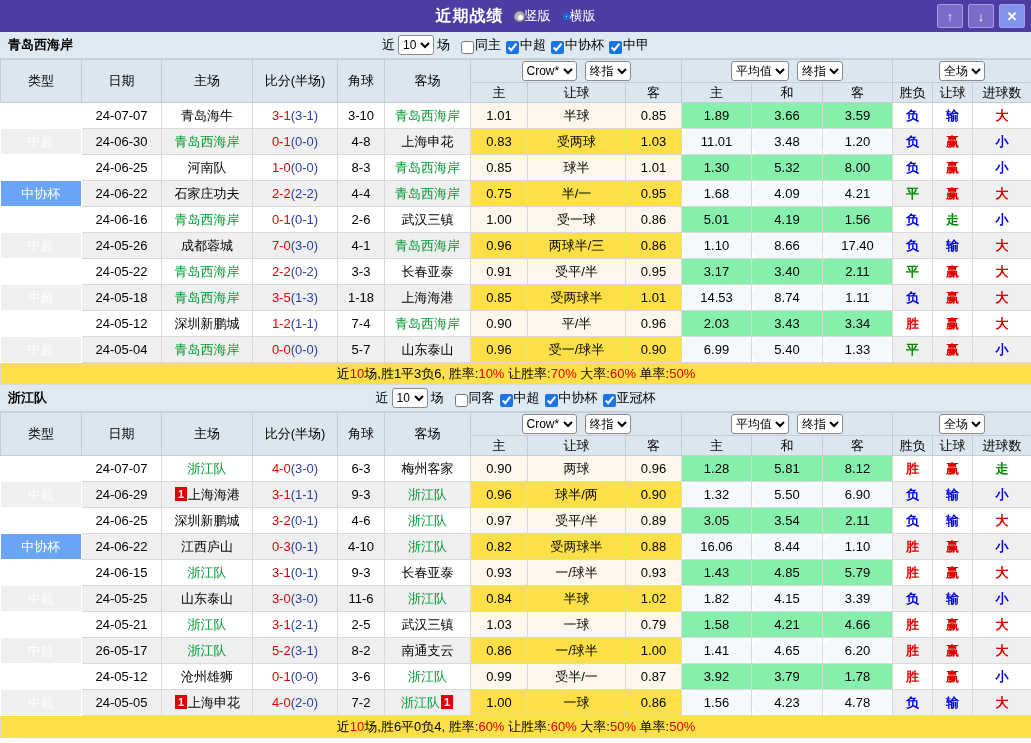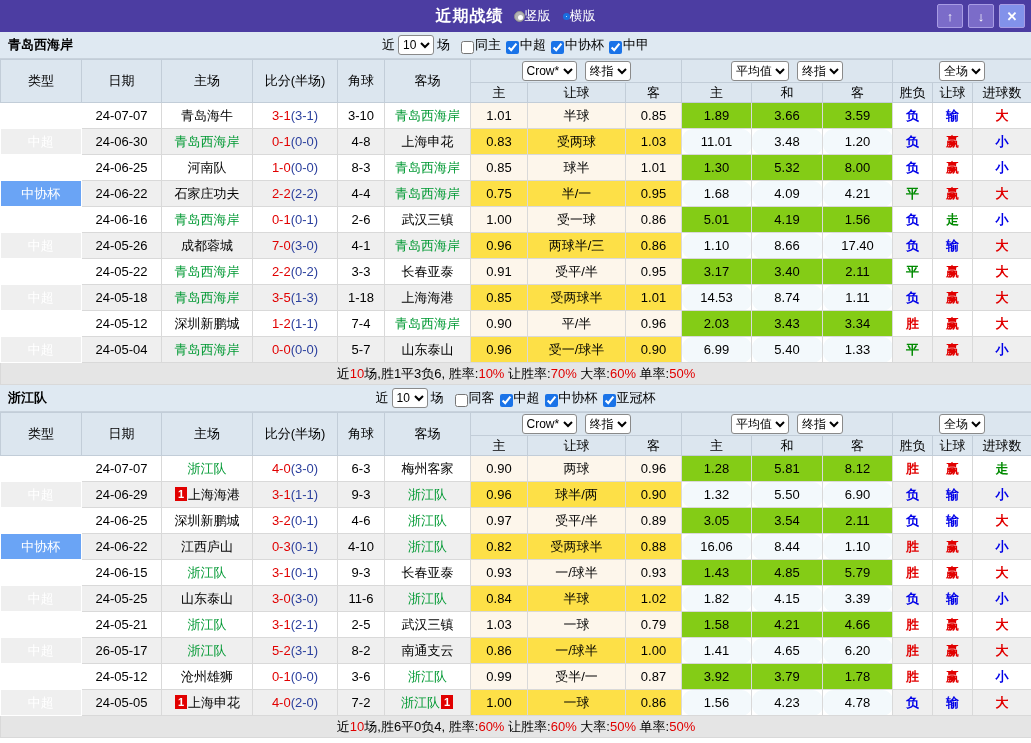--- a/index.html
+++ b/index.html
@@ -34,31 +34,31 @@
   tr.head-a th { height: 23px; }
   tr.head-b th { height: 20px; }
   th.grp select { height: 20px; font-size: 12px; border: 1px solid #8a8a8a; border-radius: 3px; background: #fff; margin: 0 4px; }
   tbody td { height: 26px; text-align: center; border: 1px solid #d9d9d9; padding: 0 1px; overflow: hidden; white-space: nowrap; color: #000; }
   tr.even td { background: #efefef; }
   tr.odd td { background: #ffffff; }
   td.type { background: #1b76f2; color: #fff; border-right: 1px solid #fff; border-bottom: 1px solid #fff; border-left: none; }
   td.type.cup { background: #6aa4f5; }
   tr.odd td.crow { background: #fdf6eb; }
   tr.even td.crow { background: #fde047; }
-  tr.odd td.avg { background: #84cc16; }
+  tr.odd td.avg { background: #86efac; }
   tr.even td.avg { background: #f3f9fc; border-radius: 11px; }
   td.res { font-weight: bold; }
   .c-red { color: #e10000; }
   .c-blue { color: #0000e8; }
   .c-green { color: #008a00; }
   .focus { color: #009933; }
   .ft { color: #e10000; }
   .ht { color: #2a3f9d; }
   .badge { display: inline-block; background: #e10000; color: #fff; font-size: 11px; font-weight: bold; line-height: 14px; padding: 0 3px; margin: 0 1px; vertical-align: 1px; }
-  tfoot td { height: 22px; background: #e5e5e5; border: 1px solid #d9d9d9; text-align: center; font-size: 13px; color: #000; }
+  tfoot td { height: 22px; background: #fde047; border: 1px solid #d9d9d9; text-align: center; font-size: 13px; color: #000; }
 </style>
 </head>
 <body>
 
 <div class="window">
 
   <div class="titlebar">
     <div class="title-center">
       <span class="win-title">近期战绩</span>
       <span id="radio-group" style="display:inline-flex;gap:12px;">

